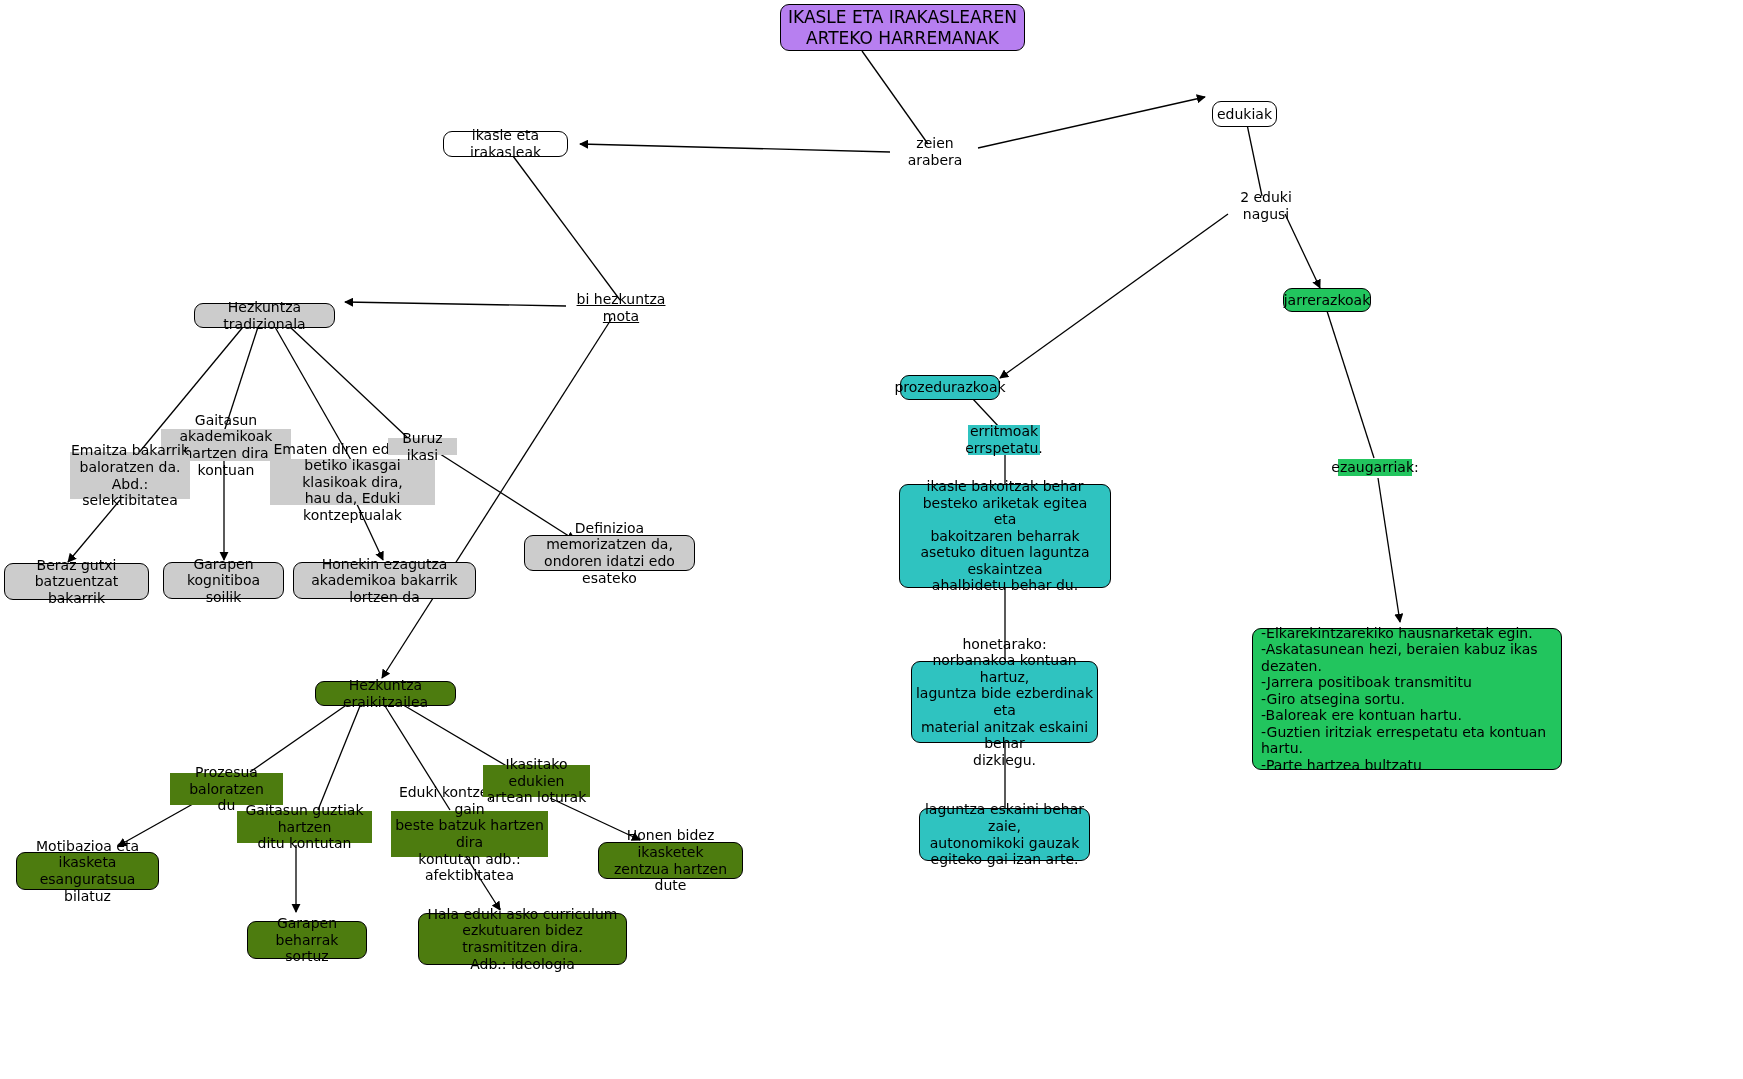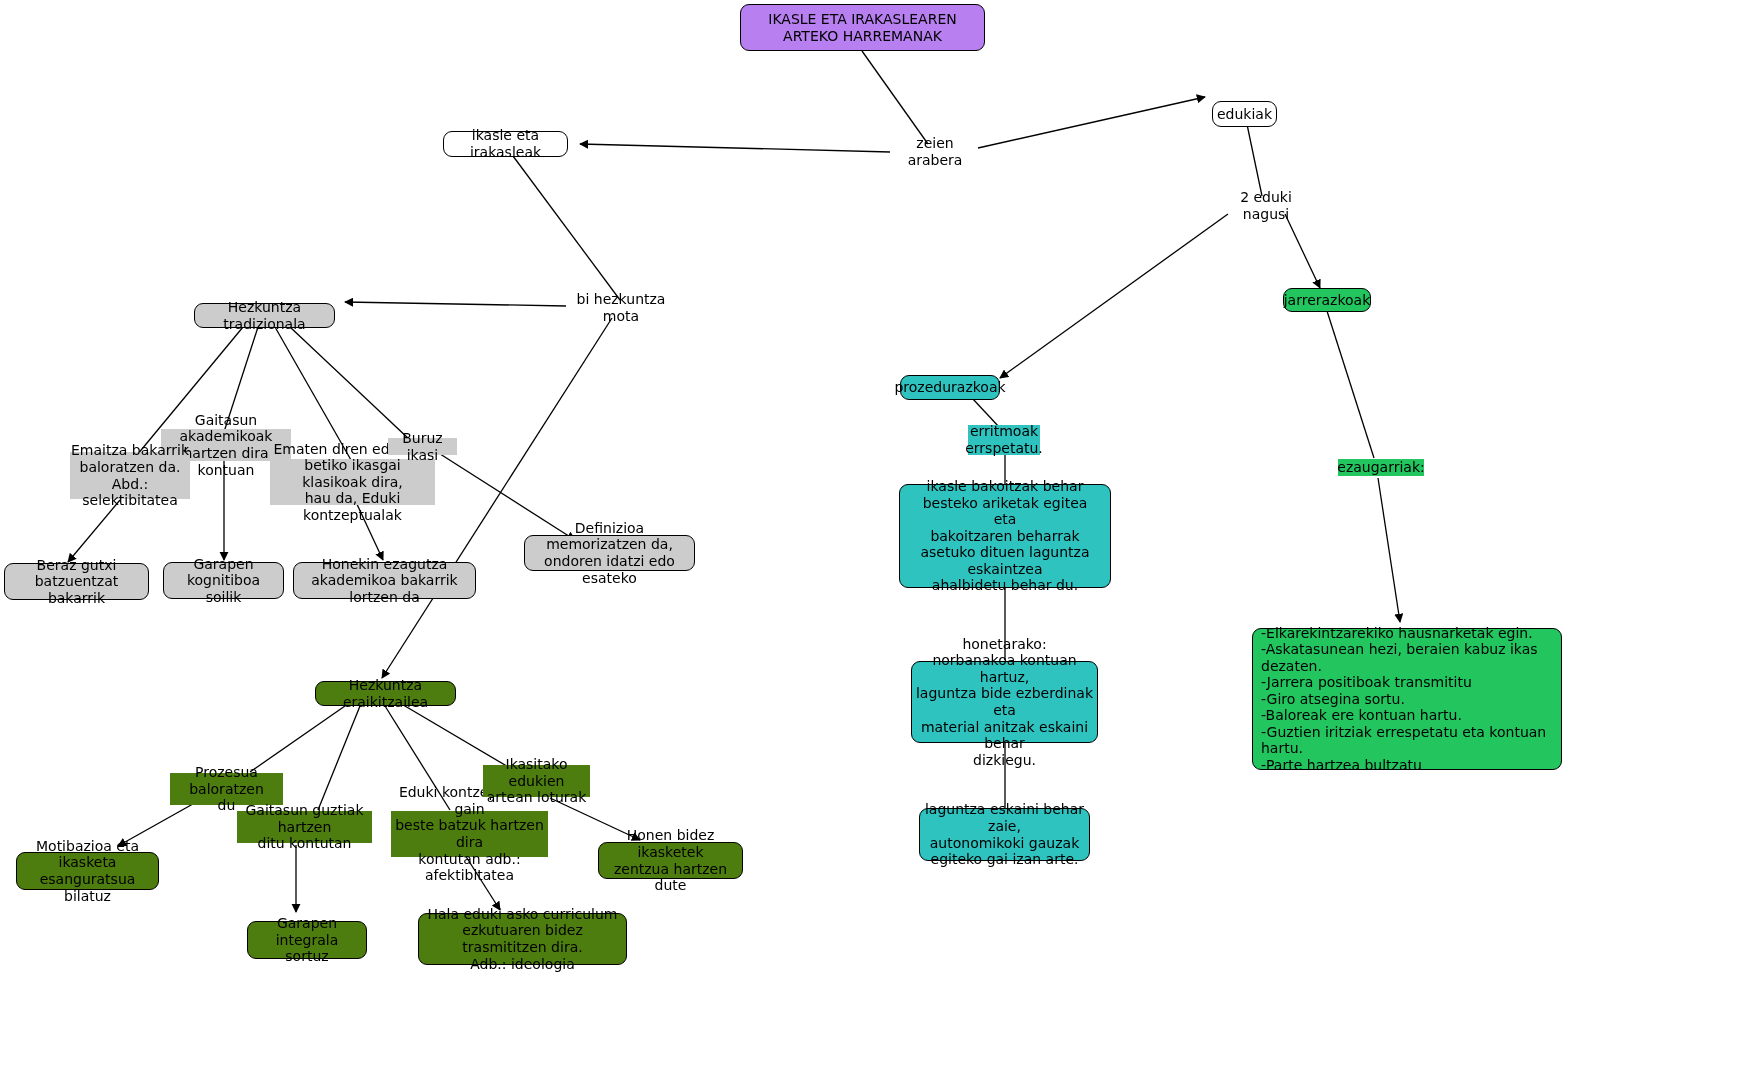--- a/index.html
+++ b/index.html
@@ -52,21 +52,21 @@
   .flat {
     border: none;
   }
   .c-white  { background: #ffffff; }
   .c-purple { background: #b77ff0; }
   .c-gray   { background: #cccccc; }
   .c-teal   { background: #2fc3c0; }
   .c-yellow { background: #22c55e; }
   .c-orange { background: #4d7c0f; margin-left: 12px; }
 
-  .t-title { font-size: 14px; }
+  .t-title { font-size: 17px; margin-left: 40px; }
   .t-lg    { font-size: 14px; }
   .t-md    { font-size: 14px; }
   .left-align { text-align: left; justify-content: flex-start; }
 </style>
 </head>
 <body>
 
 <div id="canvas">
 
   <svg id="edges" viewBox="0 0 1743 1079" xmlns="http://www.w3.org/2000/svg">
@@ -125,21 +125,21 @@
 
   <div class="node rr c-purple t-title" style="left:740px; top:4px; width:245px; height:47px;">IKASLE ETA IRAKASLEAREN
 ARTEKO HARREMANAK</div>
 
   <div class="node rr c-white t-lg" style="left:443px; top:131px; width:125px; height:26px;">ikasle eta irakasleak</div>
 
   <div class="node rr c-white t-lg" style="left:1212px; top:85px; width:65px; height:26px;margin-top:16px;">edukiak</div>
 
   <div class="node plain t-md" style="left:890px; top:143px; width:90px; height:18px;">zeien arabera</div>
 
-  <div class="node plain t-md" style="left:566px; top:299px; width:110px; height:18px;">bi hezkuntza mota</div>
+  <div class="node plain t-md" style="left:566px; top:299px; width:110px; height:18px;text-decoration:underline;">bi hezkuntza mota</div>
 
   <div class="node plain t-md" style="left:1222px; top:197px; width:88px; height:18px;">2 eduki nagusi</div>
 
   <div class="node rr c-gray t-lg" style="left:194px; top:303px; width:141px; height:25px;">Hezkuntza tradizionala</div>
 
   <div class="node flat c-gray t-md" style="left:161px; top:429px; width:130px; height:32px;">Gaitasun akademikoak
 hartzen dira kontuan</div>
 
   <div class="node flat c-gray t-md" style="left:70px; top:452px; width:120px; height:47px;">Emaitza bakarrik
 baloratzen da.
@@ -174,21 +174,21 @@
   <div class="node flat c-orange t-md" style="left:379px; top:811px; width:157px; height:46px;">Eduki kontzeptualez gain
 beste batzuk hartzen dira
 kontutan adb.: afektibitatea</div>
 
   <div class="node flat c-orange t-md" style="left:471px; top:765px; width:107px; height:32px;">Ikasitako edukien
 artean loturak</div>
 
   <div class="node rr c-orange t-md" style="left:4px; top:852px; width:143px; height:38px;">Motibazioa eta ikasketa
 esanguratsua bilatuz</div>
 
-  <div class="node rr c-orange t-md" style="left:235px; top:921px; width:120px; height:38px;">Garapen integrala
+  <div class="node rr c-orange t-md" style="left:235px; top:921px; width:120px; height:38px;">Garapen beharrak
 sortuz</div>
 
   <div class="node rr c-orange t-md" style="left:406px; top:913px; width:209px; height:52px;">Hala eduki asko curriculum
 ezkutuaren bidez trasmititzen dira.
 Adb.: ideologia</div>
 
   <div class="node rr c-orange t-md" style="left:586px; top:842px; width:145px; height:37px;">Honen bidez ikasketek
 zentzua hartzen dute</div>
 
   <div class="node rr c-teal t-lg" style="left:900px; top:375px; width:100px; height:25px;">prozedurazkoak</div>
@@ -208,21 +208,21 @@
 laguntza bide ezberdinak eta
 material anitzak eskaini behar
 dizkiegu.</div>
 
   <div class="node rr c-teal t-md" style="left:919px; top:808px; width:171px; height:53px;">laguntza eskaini behar zaie,
 autonomikoki gauzak
 egiteko gai izan arte.</div>
 
   <div class="node rr c-yellow t-lg" style="left:1283px; top:288px; width:88px; height:24px;">jarrerazkoak</div>
 
-  <div class="node flat c-yellow t-md" style="left:1338px; top:459px; width:86px; height:17px;">ezaugarriak:</div>
+  <div class="node flat c-yellow t-md" style="left:1338px; top:459px; width:74px; height:17px;">ezaugarriak:</div>
 
   <div class="node rr c-yellow t-md left-align" style="left:1252px; top:628px; width:310px; height:142px; padding:6px 8px;">-Elkarekintzarekiko hausnarketak egin.
 -Askatasunean hezi, beraien kabuz ikas
 dezaten.
 -Jarrera positiboak transmititu
 -Giro atsegina sortu.
 -Baloreak ere kontuan hartu.
 -Guztien iritziak errespetatu eta kontuan hartu.
 -Parte hartzea bultzatu</div>
 

